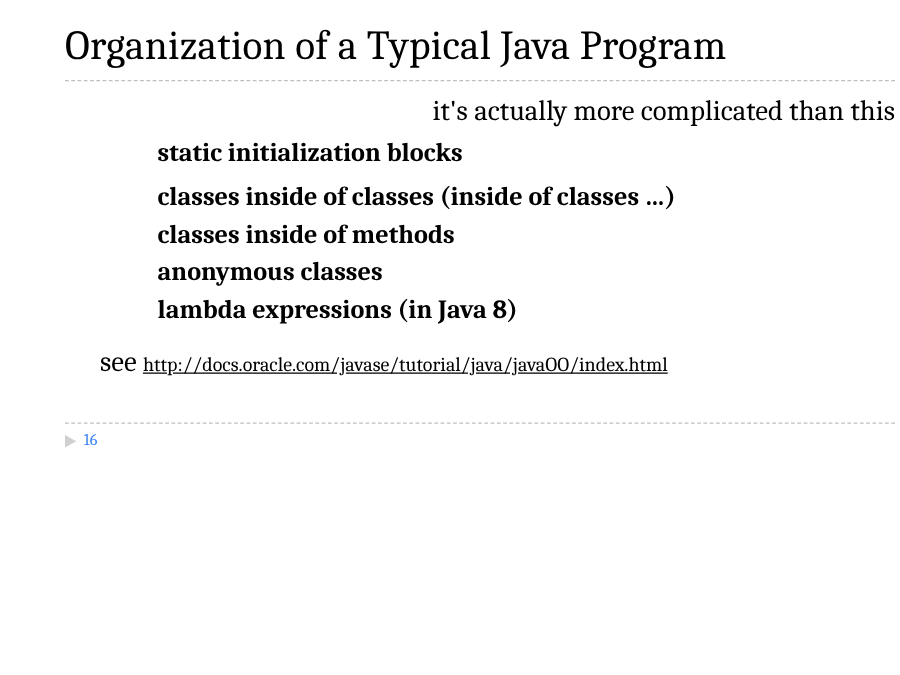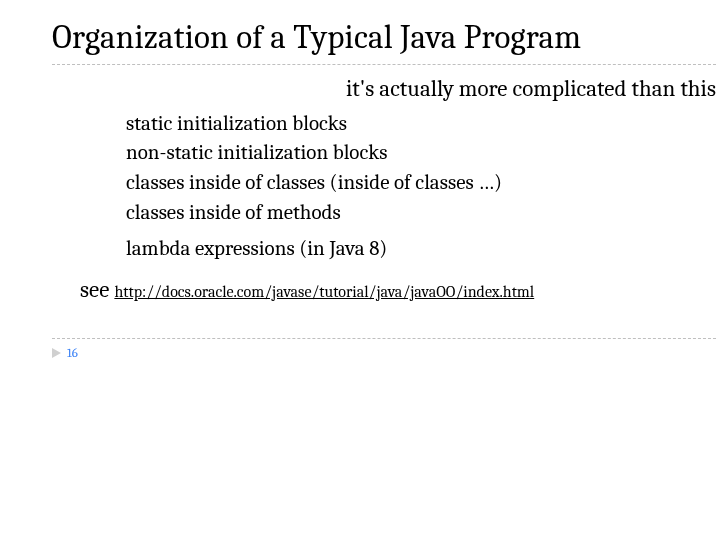--- a/index.html
+++ b/index.html
@@ -4,21 +4,21 @@
 <style>
   * { margin: 0; padding: 0; box-sizing: border-box; }
   html, body { width: 720px; height: 540px; background: #fff; font-family: Cambria, Georgia, "Times New Roman", serif; color: #000; }
   .slide { position: relative; width: 720px; height: 380px; padding: 18px 28px 20px 28px; margin-left: 24px; }
   .title { font-size: 33px; font-weight: 400; letter-spacing: 0.2px; margin-bottom: 8px; }
   .hr { border: none; border-top: 1.5px dashed #bfbfbf; margin: 0 0 10px 0; }
   .level1 { display: flex; align-items: flex-start; margin: 6px 0 4px 6px; justify-content: space-between; }
   .level1 .bullet { flex: 0 0 22px; font-family: Arial, sans-serif; font-size: 20px; color: #b0b0b0; line-height: 1.2; padding-top: 3px; }
   .level1 .text { font-size: 23px; line-height: 1.25; }
   .sublist { margin: 6px 0 14px 52px; }
-  .level2 { display: flex; align-items: flex-start; margin: 2px 0; }
+  .level2 { display: flex; align-items: flex-start; margin: 2px 0; font-weight: bold; }
   .level2 .bullet { flex: 0 0 22px; font-family: Arial, sans-serif; font-size: 17px; color: #b8b8b8; line-height: 1.2; padding-top: 4px; }
   .level2 .text { font-size: 21px; line-height: 1.32; }
   .see-row { display: flex; align-items: baseline; margin: 10px 0 0 6px; }
   .see-row .bullet { flex: 0 0 22px; font-family: Arial, sans-serif; font-size: 20px; color: #b0b0b0; }
   .see-row .text { font-size: 23px; }
   .see-row .link { font-size: 16px; text-decoration: underline; color: #000; cursor: pointer; }
   .footer { position: absolute; left: 28px; right: 28px; bottom: 20px; }
   .hr-bottom { border: none; border-top: 1.5px dashed #bfbfbf; margin-bottom: 6px; }
   .pagenum-row { display: flex; align-items: center; gap: 6px; }
   .tri { width: 0; height: 0; border-top: 5px solid transparent; border-bottom: 5px solid transparent; border-left: 9px solid #d0d0d0; }
@@ -37,32 +37,32 @@
     <span class="text">it's actually more complicated than this</span>
   </div>
 
   <div class="sublist">
     <div class="level2">
       <span class="bullet"></span>
       <span class="text">static initialization blocks</span>
     </div>
     <div class="level2">
       <span class="bullet"></span>
-      <span class="text">non-static initialization blocks</span>
     </div>
     <div class="level2">
       <span class="bullet"></span>
       <span class="text">classes inside of classes (inside of classes …)</span>
     </div>
     <div class="level2">
       <span class="bullet"></span>
       <span class="text">classes inside of methods</span>
     </div>
     <div class="level2">
       <span class="bullet"></span>
+      <span class="text">anonymous classes</span>
     </div>
     <div class="level2">
       <span class="bullet"></span>
       <span class="text">lambda expressions (in Java 8)</span>
     </div>
   </div>
 
   <div class="see-row">
     <span class="bullet"></span>
     <span class="text">

